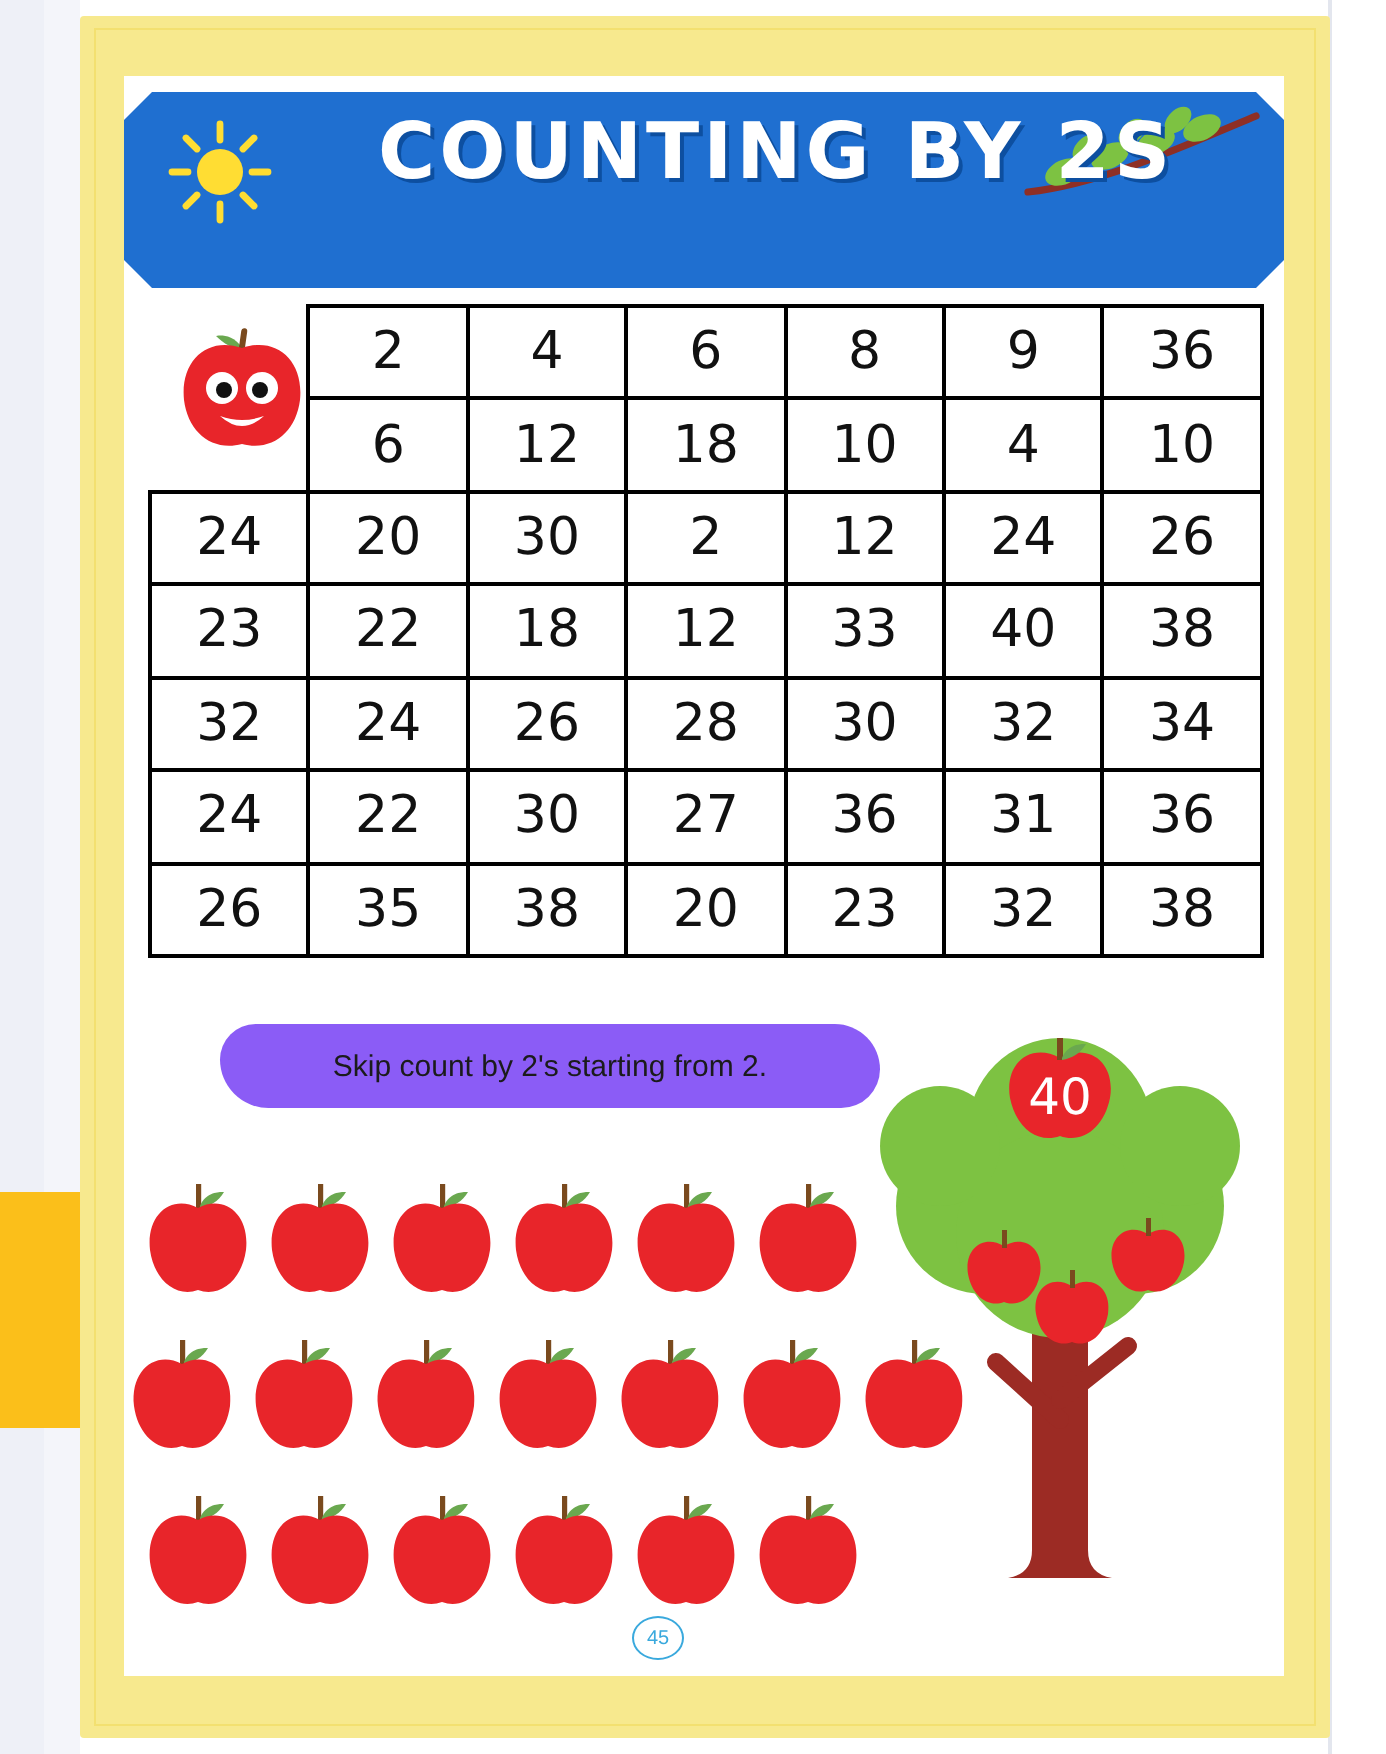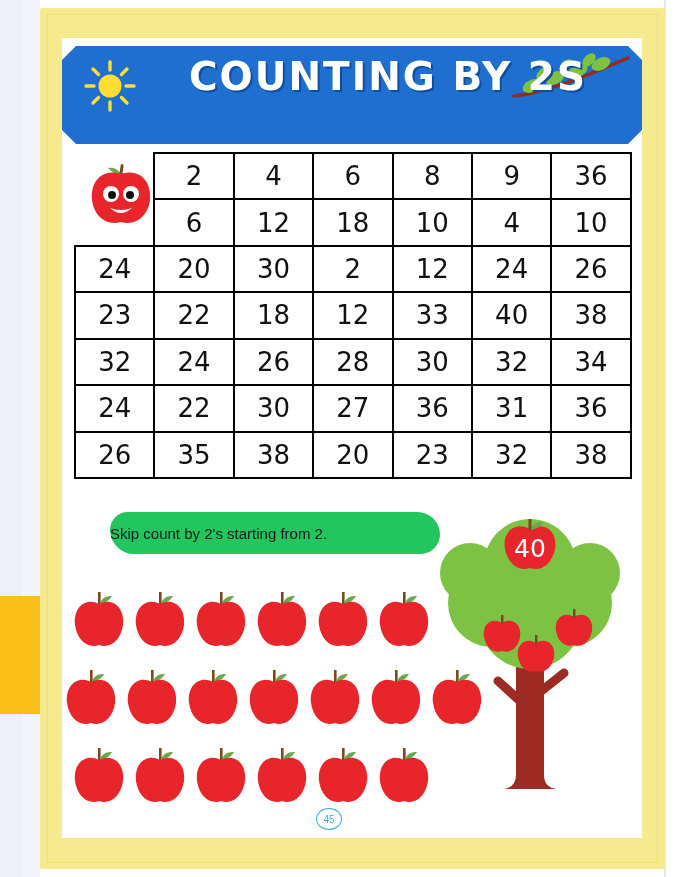--- a/index.html
+++ b/index.html
@@ -123,23 +123,23 @@
   }
   .apple-cell {
     position:absolute; left:0px; top:0px; width:82px; height:82px;
   }
   .face-apple { position:absolute; left:12px; top:6px; width:70px; height:70px; }
 
   
   .green-pill {
     position:absolute; left:110px; top:512px;
     width:330px; height:42px;
-    background:#22c55e;
+    background:#8b5cf6;
     border-radius:22px 28px 24px 30px;
-    display:flex; align-items:center; 
+    display:flex; align-items:center; justify-content:center;
   }
   .green-pill span {
     color:#1b1b1b; font-size:15px;
     font-family:"Liberation Sans", sans-serif;
   }
 
   
   .apple-rows { position:absolute; left:62px; top:590px; width:430px; height:215px; }
   .apple-row { position:absolute; left:0; width:430px; height:62px; }
   .apple-item { position:absolute; width:58px; height:62px; }

